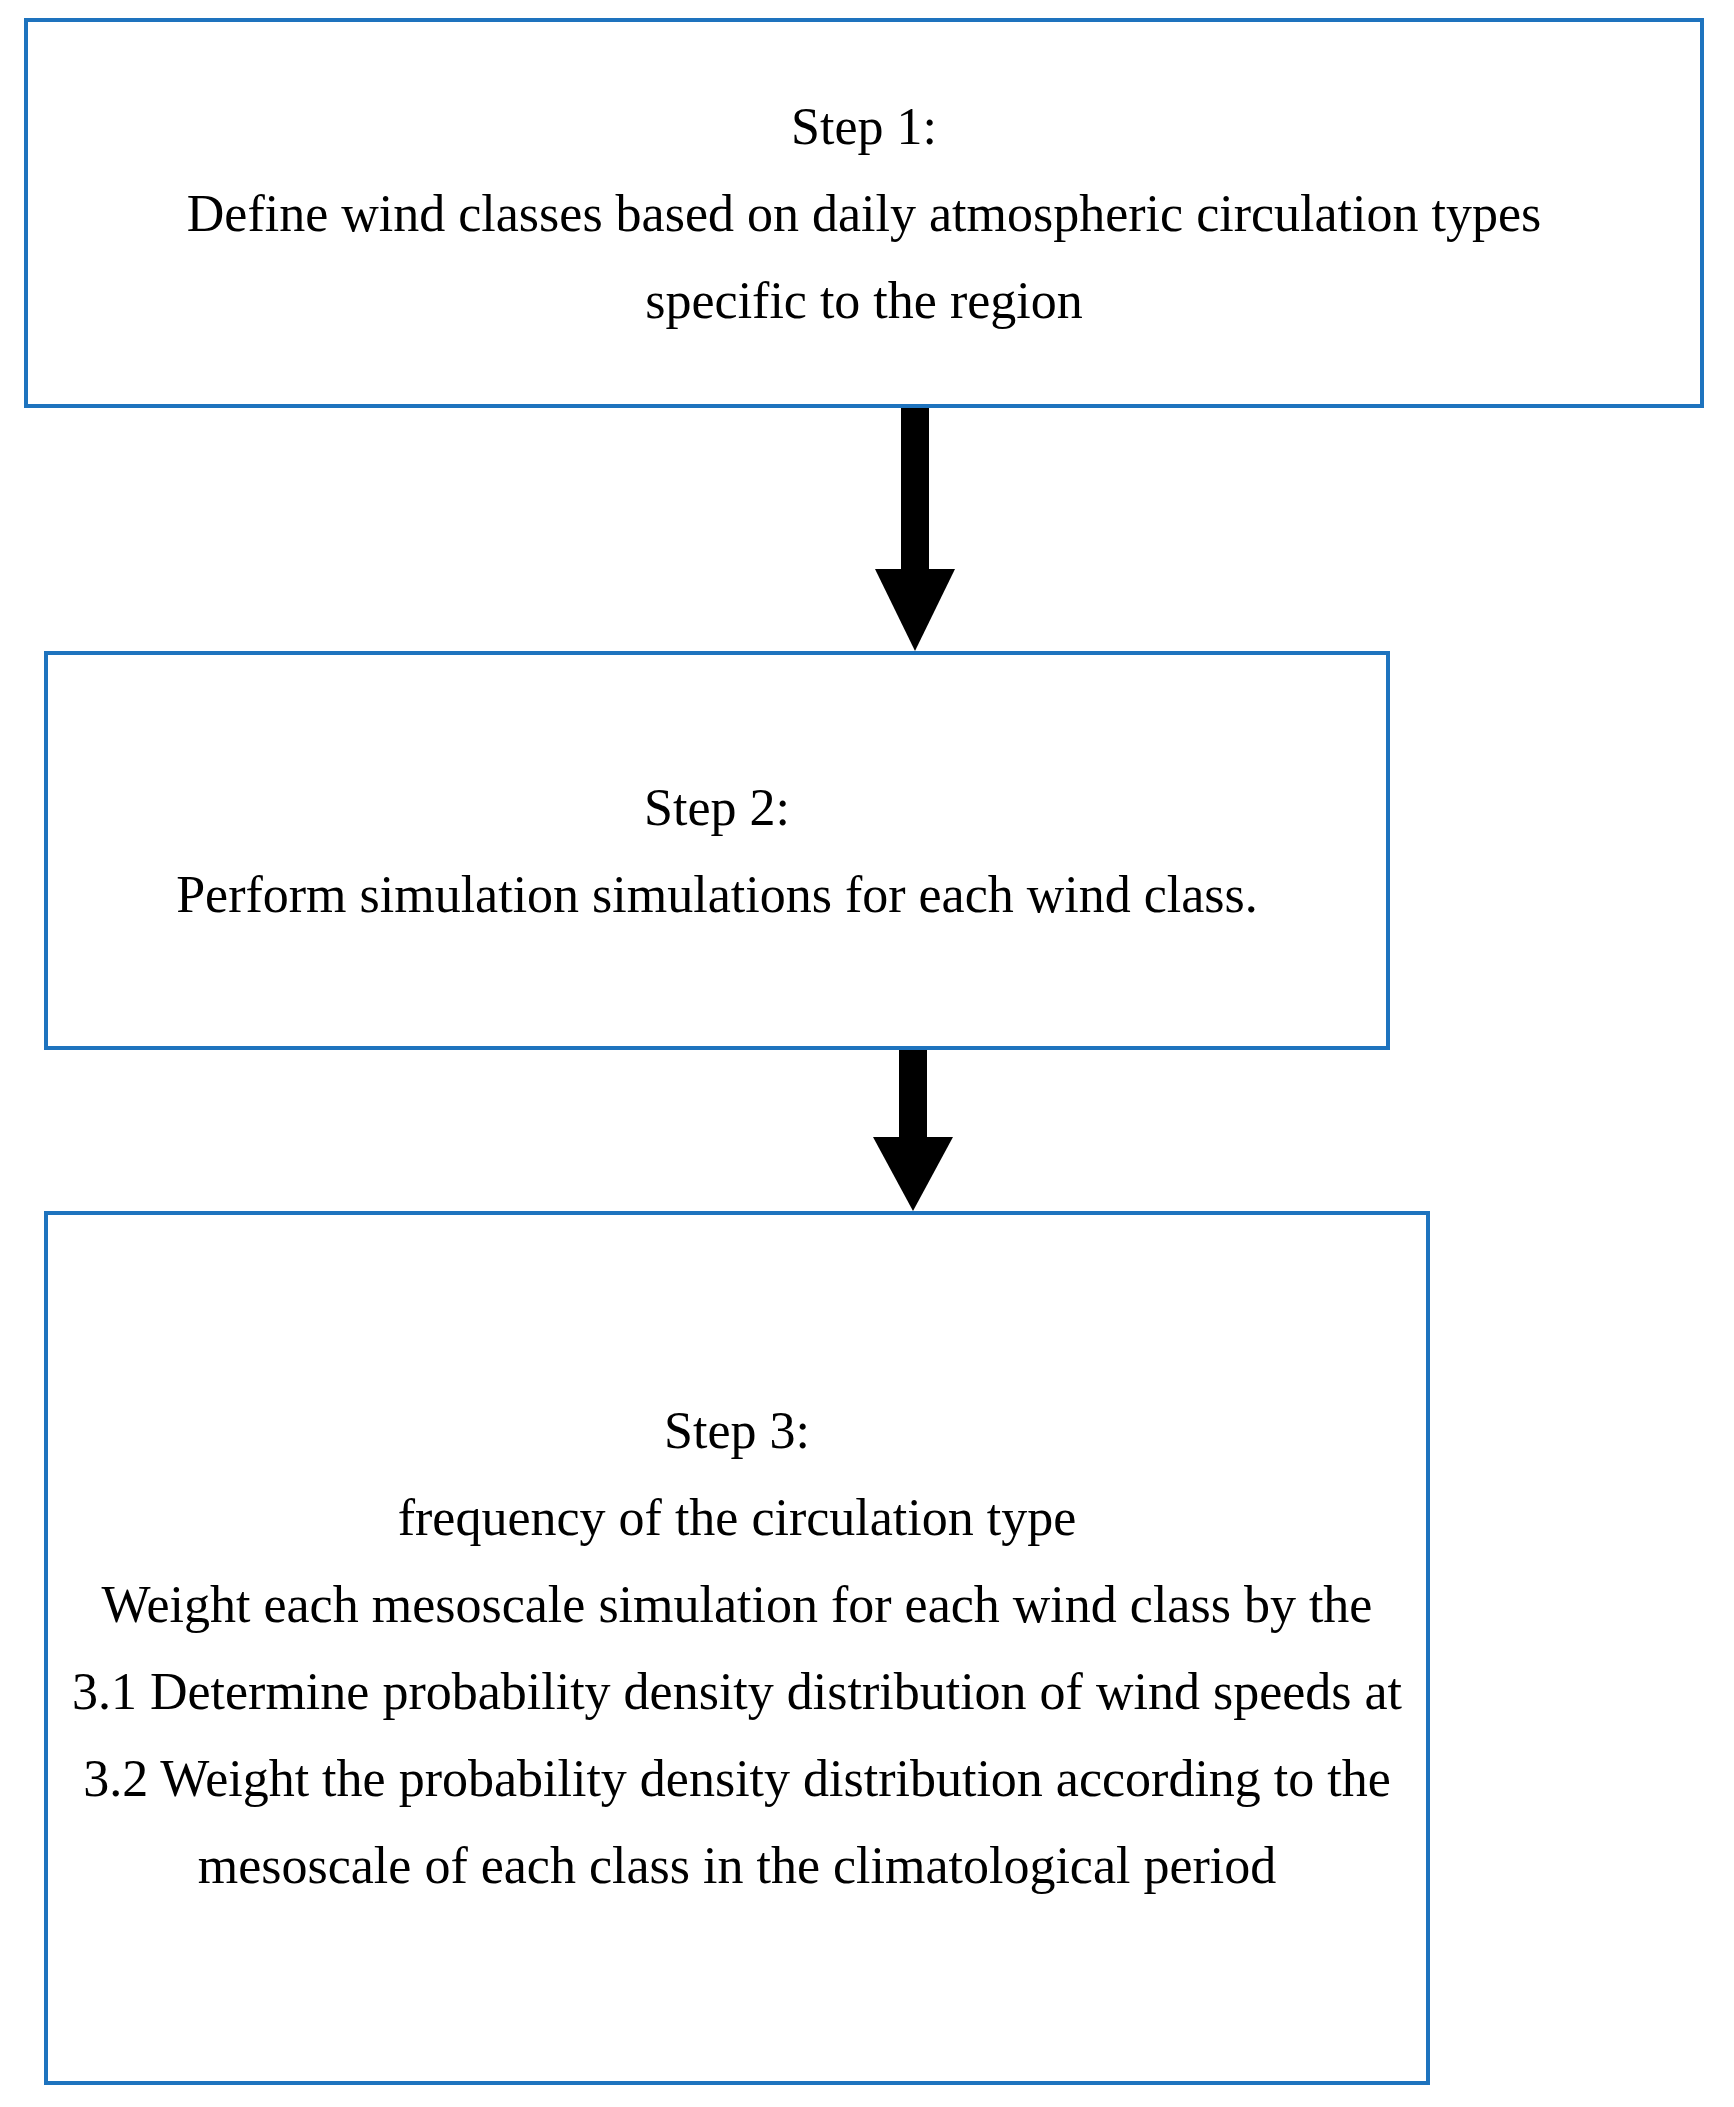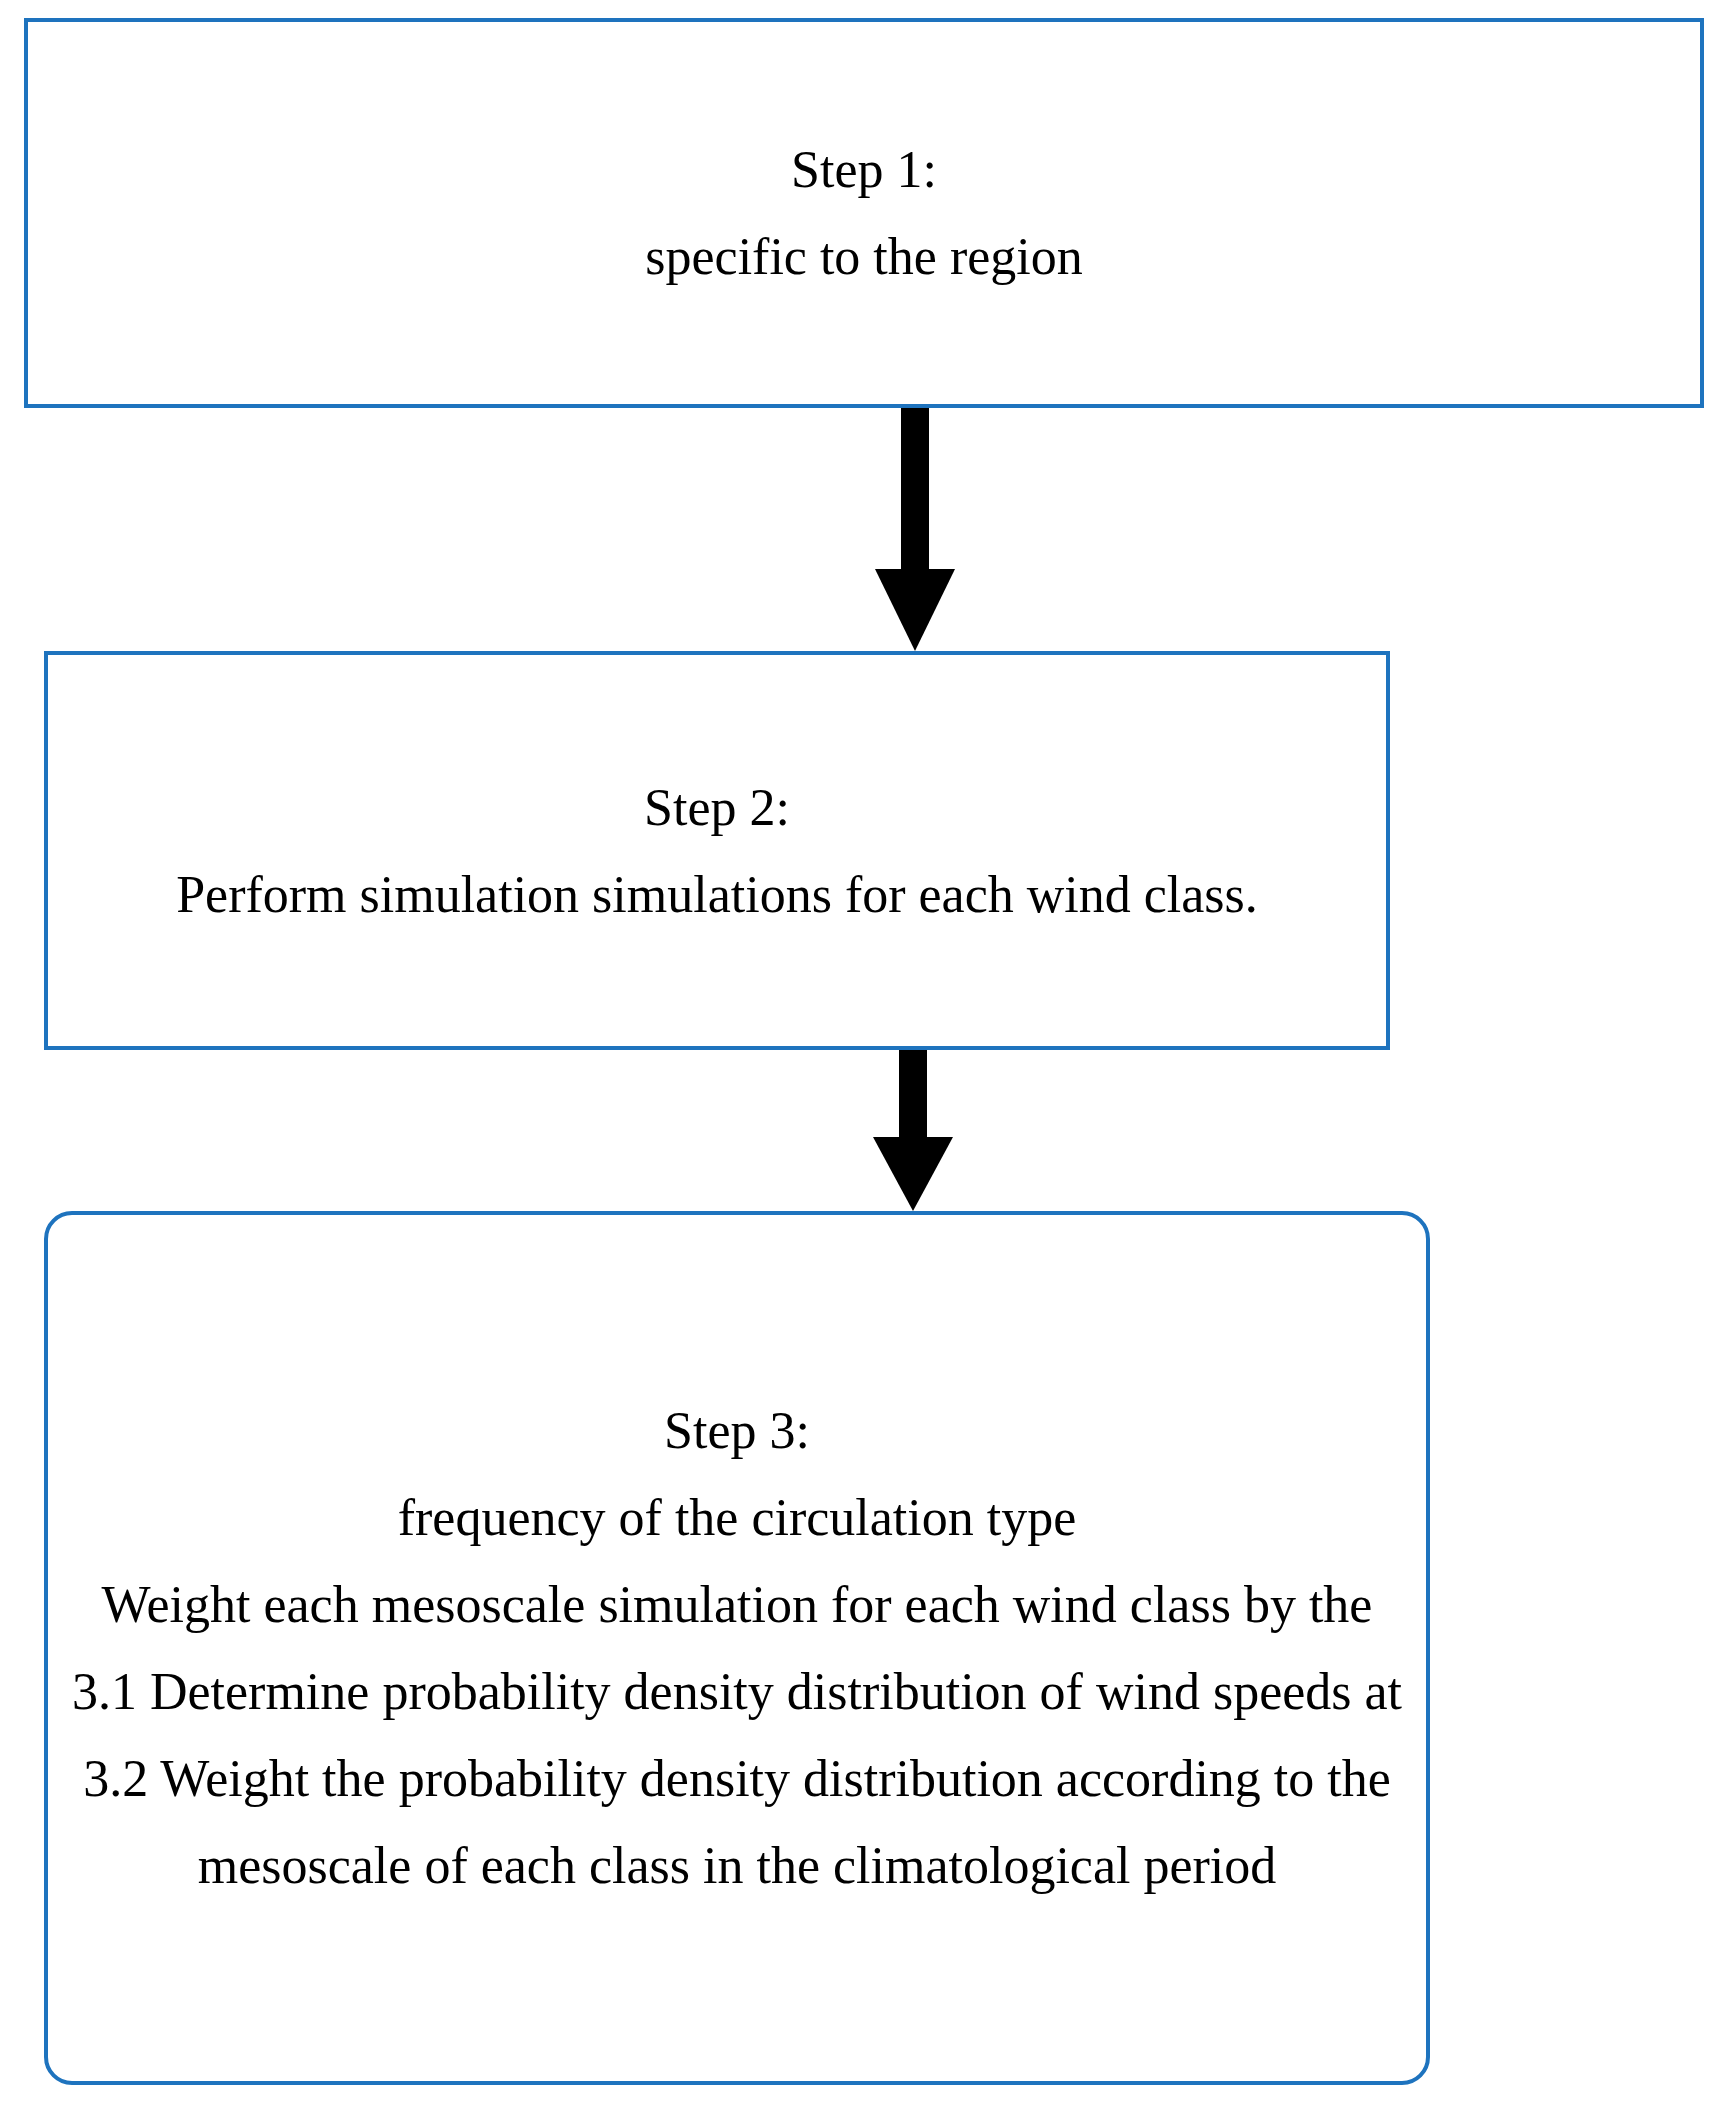--- a/index.html
+++ b/index.html
@@ -20,21 +20,21 @@
     border: 4.3px solid var(--border-color, #1E73BE);
     background: var(--bg-color, #ffffff);
     display: flex;
     flex-direction: column;
     justify-content: center;
     align-items: center;
     text-align: center;
   }
   #box-step-1 { left: 24px;  top: 18px;   width: 1680px; height: 390px; }
   #box-step-2 { left: 44px;  top: 651px;  width: 1346px; height: 399px; }
-  #box-step-3 { left: 44px;  top: 1211px; width: 1386px; height: 874px; border-radius: 28px; }
+  #box-step-3 { left: 44px;  top: 1211px; width: 1386px; height: 874px; }
 
   .step-line {
     font-size: 52px;
     line-height: 87px;
     white-space: nowrap;
   }
 
   .down-arrow {
     position: absolute;
     width: 81px;
@@ -56,20 +56,21 @@
     border-right: 40px solid transparent;
   }
   #arrow-1 .arrow-head { border-top: 82px solid var(--arrow-color, #000000); }
   #arrow-2 .arrow-head { border-top: 74px solid var(--arrow-color, #000000); }
 </style>
 </head>
 <body>
 
 <div class="step-box" id="box-step-1">
   <div class="step-line">Step 1:</div>
+  <div class="step-line">Define wind classes based on daily atmospheric circulation types</div>
   <div class="step-line">specific to the region</div>
 </div>
 
 <div class="down-arrow" id="arrow-1">
   <div class="arrow-shaft"></div>
   <div class="arrow-head"></div>
 </div>
 
 <div class="step-box" id="box-step-2">
   <div class="step-line">Step 2:</div>

